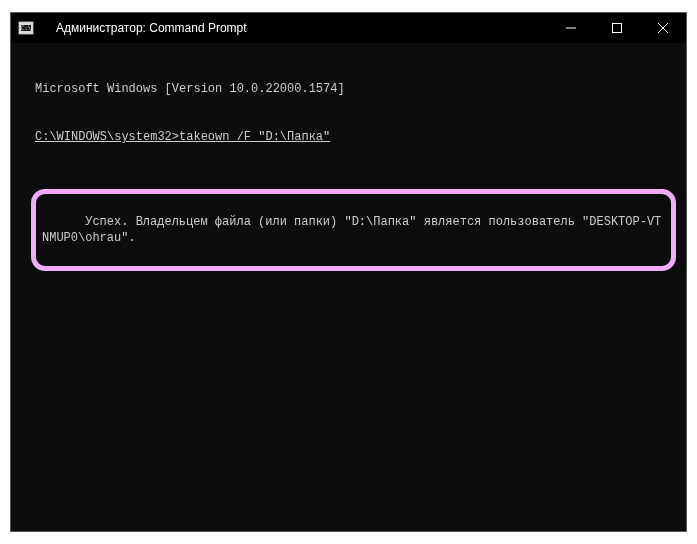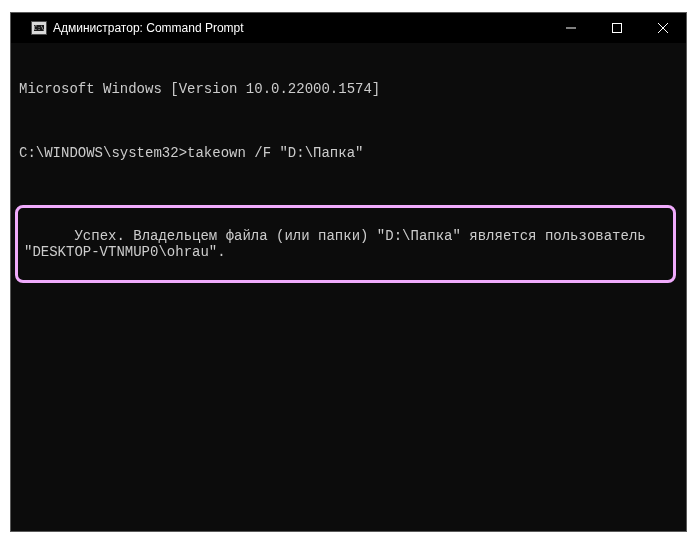--- a/index.html
+++ b/index.html
@@ -26,22 +26,22 @@
     align-items: center;
     color: #ffffff;
     font-family: 'Segoe UI', Tahoma, sans-serif;
     font-size: 12px;
     user-select: none;
   }
   .title-left {
     display: flex;
     align-items: flex-start;
     flex: 1;
-    padding-left: 20px;
-    gap: 6px;
+    padding-left: 7px;
+    gap: 22px;
   }
   .app-icon {
     width: 16px;
     height: 14px;
     background: #d9d9d9;
     border: 1px solid #4b4b4b;
     position: relative;
     display: flex;
     align-items: center;
     justify-content: center;
@@ -66,34 +66,34 @@
   .win-btn {
     width: 46px;
     height: 30px;
     display: flex;
     align-items: center;
     justify-content: center;
     color: #ffffff;
   }
   .win-btn svg { display: block; }
   .terminal {
-    padding: 6px 8px 8px 8px;
+    padding: 6px 8px 8px 24px;
     color: #cccccc;
-    font-size: 14px;
+    font-size: 12px;
     line-height: 16px;
     white-space: pre-wrap;
     word-break: break-all;
     font-family: Consolas, 'Courier New', monospace;
   }
   .prompt-line {
-    margin-top: 16px;
+    text-decoration: underline;
   }
   .highlight-box {
-    border: 3px solid #f0abfc;
-    border-radius: 8px;
+    border: 5px solid #f0abfc;
+    border-radius: 14px;
     padding: 4px 6px;
     margin-top: 12px;
     margin-left: -4px;
     margin-right: 2px;
   }
 </style>
 </head>
 <body>
 
 <div class="window">

